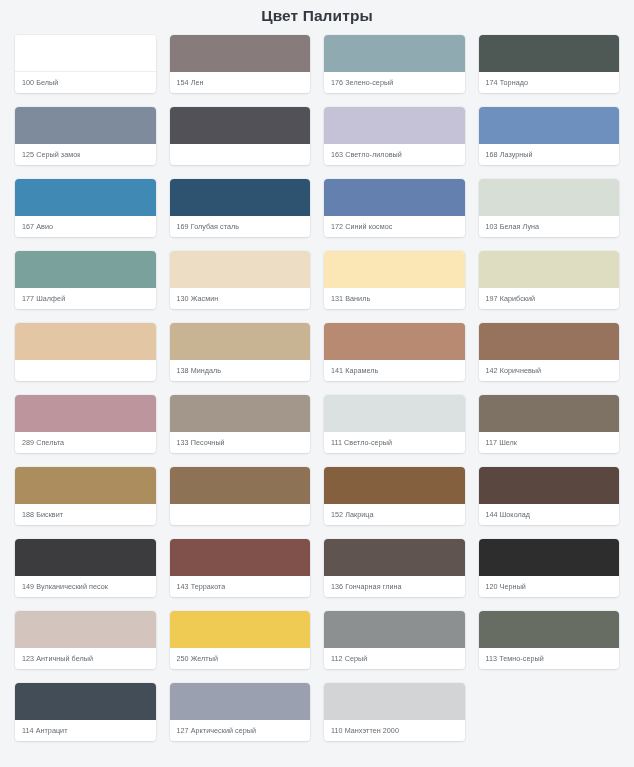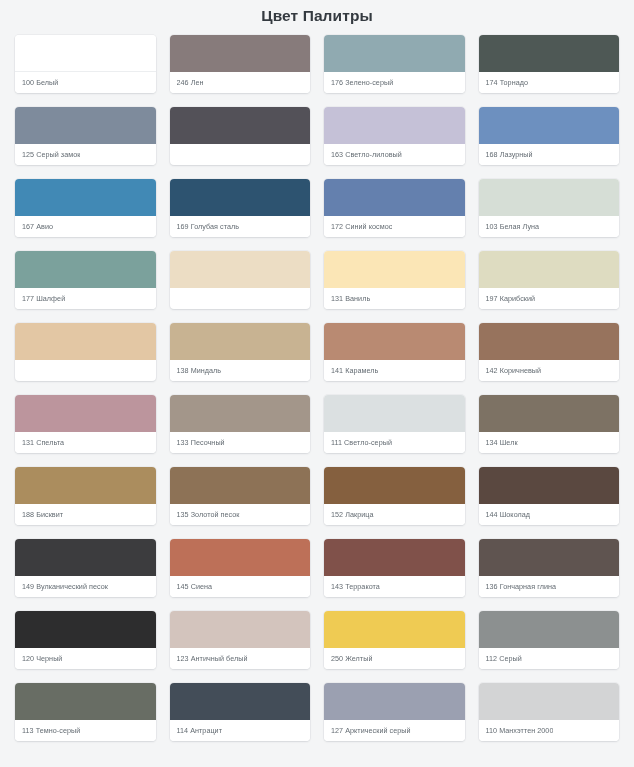--- a/index.html
+++ b/index.html
@@ -85,21 +85,21 @@
 <div id="palette-grid">
     <div class="swatch-card light">
       <div class="swatch-color" style="background-color: rgb(255, 255, 255);"></div>
       <div class="swatch-label-wrap">
         <span class="swatch-label">100 Белый</span>
       </div>
     </div>
     <div class="swatch-card">
       <div class="swatch-color" style="background-color: rgb(135, 123, 123);"></div>
       <div class="swatch-label-wrap">
-        <span class="swatch-label">246 Лен</span>
+        <span class="swatch-label">154 Лен</span>
       </div>
     </div>
     <div class="swatch-card">
       <div class="swatch-color" style="background-color: rgb(144, 170, 177);"></div>
       <div class="swatch-label-wrap">
         <span class="swatch-label">176 Зелено-серый</span>
       </div>
     </div>
     <div class="swatch-card">
       <div class="swatch-color" style="background-color: rgb(78, 88, 85);"></div>
@@ -153,20 +153,23 @@
       </div>
     </div>
     <div class="swatch-card">
       <div class="swatch-color" style="background-color: rgb(123, 161, 156);"></div>
       <div class="swatch-label-wrap">
         <span class="swatch-label">177 Шалфей</span>
       </div>
     </div>
     <div class="swatch-card">
       <div class="swatch-color" style="background-color: rgb(236, 221, 196);"></div>
+      <div class="swatch-label-wrap">
+        <span class="swatch-label">130 Жасмин</span>
+      </div>
     </div>
     <div class="swatch-card">
       <div class="swatch-color" style="background-color: rgb(251, 230, 182);"></div>
       <div class="swatch-label-wrap">
         <span class="swatch-label">131 Ваниль</span>
       </div>
     </div>
     <div class="swatch-card">
       <div class="swatch-color" style="background-color: rgb(222, 220, 193);"></div>
       <div class="swatch-label-wrap">
@@ -190,78 +193,69 @@
     </div>
     <div class="swatch-card">
       <div class="swatch-color" style="background-color: rgb(151, 115, 93);"></div>
       <div class="swatch-label-wrap">
         <span class="swatch-label">142 Коричневый</span>
       </div>
     </div>
     <div class="swatch-card">
       <div class="swatch-color" style="background-color: rgb(188, 149, 157);"></div>
       <div class="swatch-label-wrap">
-        <span class="swatch-label">131 Спельта</span>
+        <span class="swatch-label">289 Спельта</span>
       </div>
     </div>
     <div class="swatch-card">
       <div class="swatch-color" style="background-color: rgb(163, 150, 138);"></div>
       <div class="swatch-label-wrap">
         <span class="swatch-label">133 Песочный</span>
       </div>
     </div>
     <div class="swatch-card">
       <div class="swatch-color" style="background-color: rgb(219, 224, 225);"></div>
       <div class="swatch-label-wrap">
         <span class="swatch-label">111 Светло-серый</span>
       </div>
     </div>
     <div class="swatch-card">
       <div class="swatch-color" style="background-color: rgb(125, 114, 100);"></div>
       <div class="swatch-label-wrap">
-        <span class="swatch-label">134 Шелк</span>
+        <span class="swatch-label">117 Шелк</span>
       </div>
     </div>
     <div class="swatch-card">
       <div class="swatch-color" style="background-color: rgb(171, 141, 94);"></div>
       <div class="swatch-label-wrap">
         <span class="swatch-label">188 Бисквит</span>
       </div>
     </div>
     <div class="swatch-card">
       <div class="swatch-color" style="background-color: rgb(141, 114, 86);"></div>
-      <div class="swatch-label-wrap">
-        <span class="swatch-label">135 Золотой песок</span>
-      </div>
     </div>
     <div class="swatch-card">
       <div class="swatch-color" style="background-color: rgb(133, 96, 63);"></div>
       <div class="swatch-label-wrap">
         <span class="swatch-label">152 Лакрица</span>
       </div>
     </div>
     <div class="swatch-card">
       <div class="swatch-color" style="background-color: rgb(90, 72, 64);"></div>
       <div class="swatch-label-wrap">
         <span class="swatch-label">144 Шоколад</span>
       </div>
     </div>
     <div class="swatch-card">
       <div class="swatch-color" style="background-color: rgb(60, 60, 62);"></div>
       <div class="swatch-label-wrap">
         <span class="swatch-label">149 Вулканический песок</span>
       </div>
     </div>
     <div class="swatch-card">
-      <div class="swatch-color" style="background-color: rgb(189, 112, 88);"></div>
-      <div class="swatch-label-wrap">
-        <span class="swatch-label">145 Сиена</span>
-      </div>
-    </div>
-    <div class="swatch-card">
       <div class="swatch-color" style="background-color: rgb(128, 81, 74);"></div>
       <div class="swatch-label-wrap">
         <span class="swatch-label">143 Терракота</span>
       </div>
     </div>
     <div class="swatch-card">
       <div class="swatch-color" style="background-color: rgb(95, 84, 80);"></div>
       <div class="swatch-label-wrap">
         <span class="swatch-label">136 Гончарная глина</span>
       </div>

